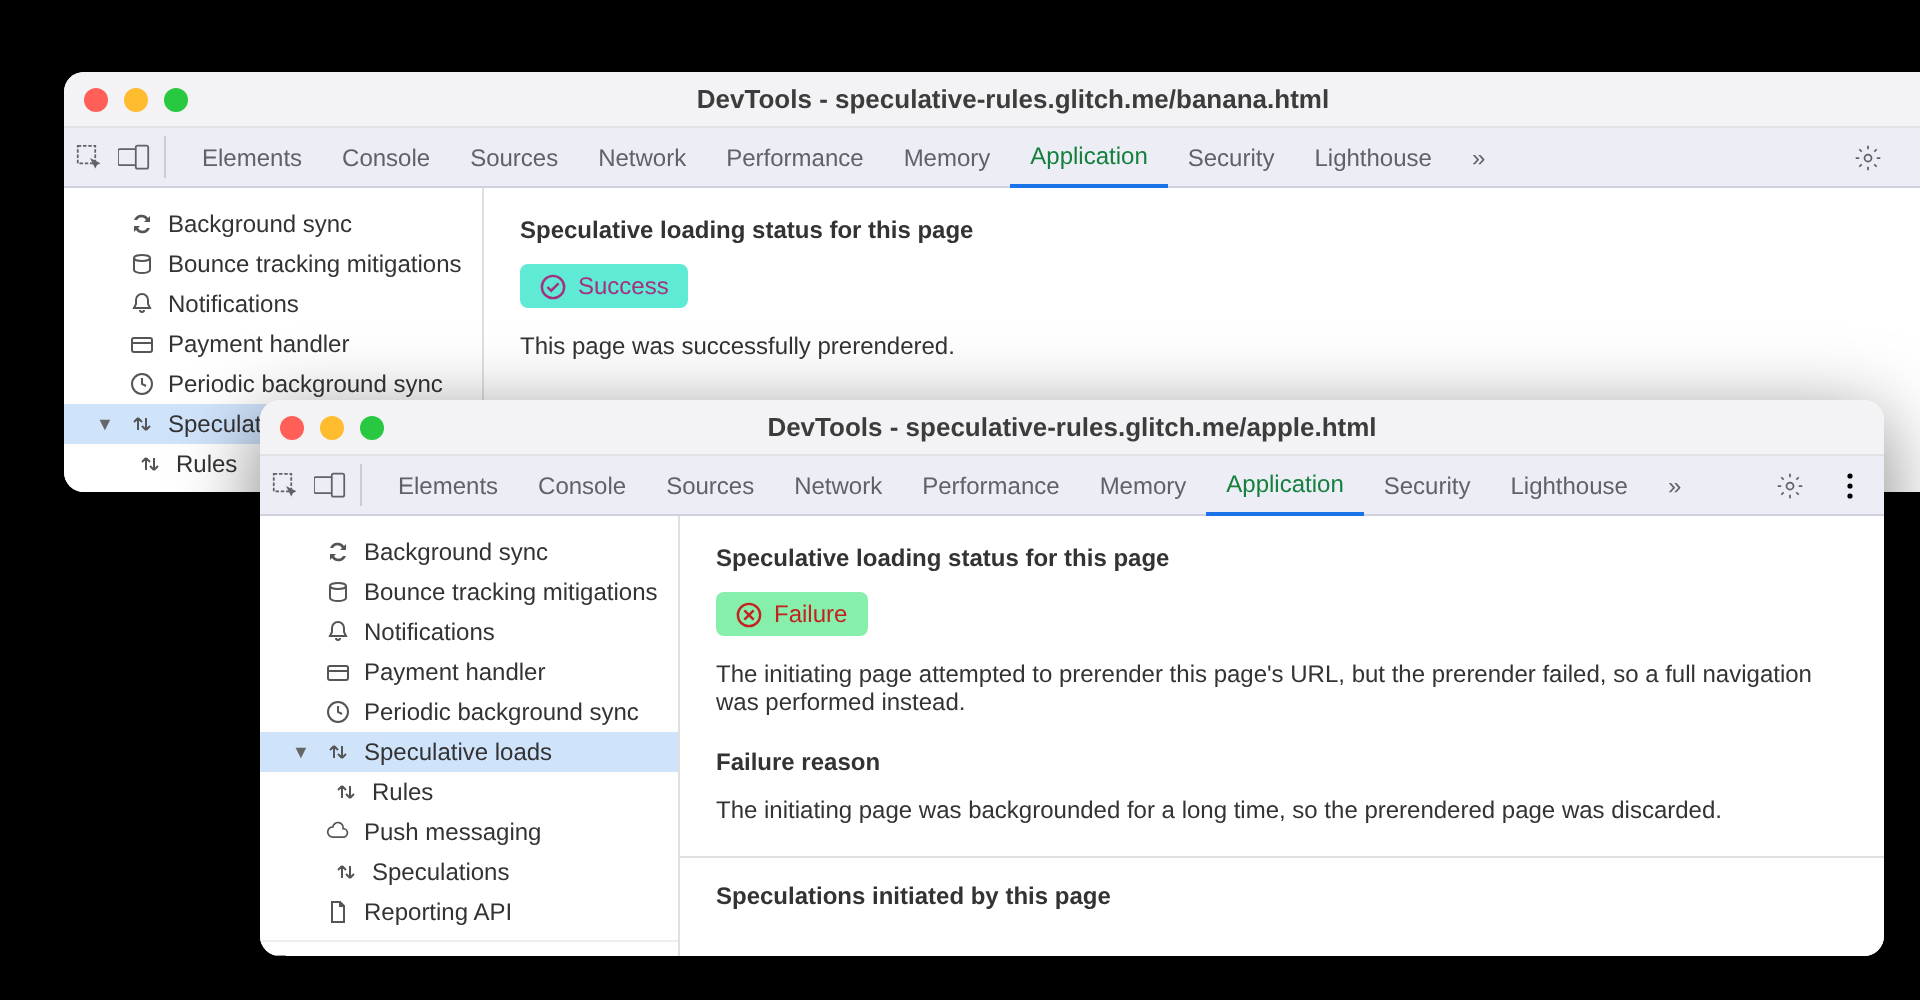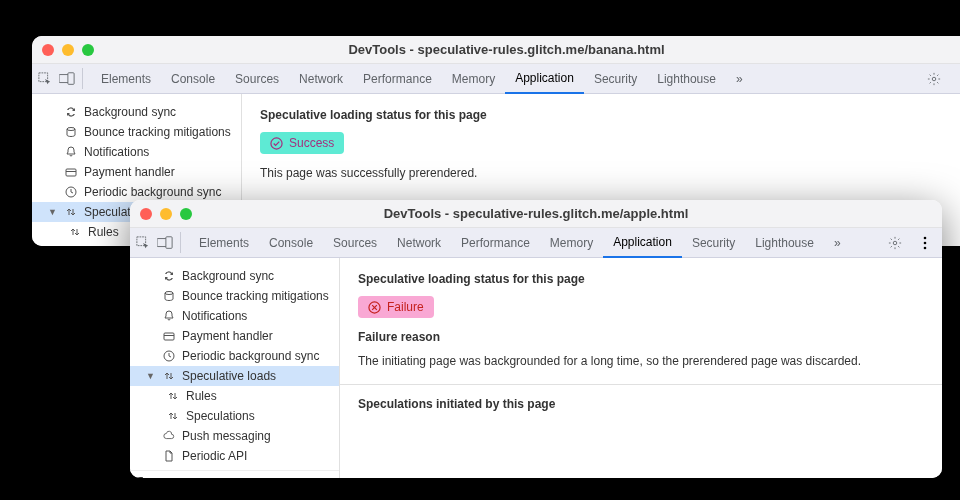--- a/index.html
+++ b/index.html
@@ -57,21 +57,21 @@
   .tabs { display: flex; align-items: center; gap: 0; margin-left: 4px; }
   .tab {
     padding: 0 10px;
     height: 30px;
     display: flex; align-items: center;
     font-size: 12px;
     color: #5f6368;
     cursor: default;
   }
   .tab.active {
-    color: #000000;
+    color: #15803d;
     border-bottom: 2px solid #1a73e8;
   }
   .tabbar .spacer { flex: 1; }
   .tabbar .right { display: flex; align-items: center; padding-right: 6px; gap: 8px; }
   .body {
     flex: 1;
     display: flex;
     min-height: 0;
     background: #fff;
   }
@@ -116,21 +116,21 @@
   .content h4 {
     font-size: 12px; font-weight: 700; margin-bottom: 10px;
   }
   .badge {
     display: inline-flex; align-items: center; gap: 6px;
     padding: 4px 10px; border-radius: 4px;
     font-size: 12px;
     margin-bottom: 12px;
   }
   .badge.success { background: #5eead4; color: #a4307e; }
-  .badge.failure { background: #f9a8d4; color: #c5221f; }
+  .badge.failure { background: #86efac; color: #c5221f; }
   .badge .bicon { width: 13px; height: 13px; }
   .content p { margin-bottom: 16px; color: #333; }
   svg { display: block; }
 </style>
 </head>
 <body>
 
 <div class="window" style="left:32px; top:36px; width:949px; height:210px;">
   <div class="titlebar">
     <div class="traffic">
@@ -388,60 +388,61 @@
           <span>Speculative loads</span>
         </div>
       <div class="tree-item child">
           <span class="ticon">
             <svg width="12" height="12" viewBox="0 0 12 12">
               <path d="M4 9V3m0 0L2 5m2-2 2 2M8 3v6m0 0 2-2m-2 2-2-2" fill="none" stroke="currentColor"></path>
             </svg>
           </span>
           <span>Rules</span>
         </div>
-      <div class="tree-item child">
-          <span class="ticon">
-            <svg width="12" height="12" viewBox="0 0 12 12">
-              <path d="M4 9V3m0 0L2 5m2-2 2 2M8 3v6m0 0 2-2m-2 2-2-2" fill="none" stroke="currentColor"></path>
-            </svg>
-          </span>
-          <span>Speculations</span>
-        </div>
       <div class="tree-item">
           <span class="chev"></span>
           <span class="ticon">
             <svg width="12" height="12" viewBox="0 0 14 10">
               <path d="M4 8a3 3 0 0 1 0-6 3 3 0 0 1 6 1 2 2 0 0 1 0 5z" fill="none" stroke="currentColor"></path>
             </svg>
           </span>
           <span>Push messaging</span>
         </div>
+      <div class="tree-item child">
+          <span class="ticon">
+            <svg width="12" height="12" viewBox="0 0 12 12">
+              <path d="M4 9V3m0 0L2 5m2-2 2 2M8 3v6m0 0 2-2m-2 2-2-2" fill="none" stroke="currentColor"></path>
+            </svg>
+          </span>
+          <span>Speculations</span>
+        </div>
       <div class="tree-item">
           <span class="chev"></span>
           <span class="ticon">
             <svg width="12" height="12" viewBox="0 0 12 12">
               <path d="M3 1h4l2 2v8H3z" fill="none" stroke="currentColor"></path>
               <path d="M7 1v2h2" fill="none" stroke="currentColor"></path>
             </svg>
           </span>
-          <span>Periodic API</span>
+          <span>Reporting API</span>
         </div>
       <div class="tree-heading">Frames</div>
     </div>
     <div class="content">
       <h4>Speculative loading status for this page</h4>
       <div class="badge failure">
         <span class="bicon">
             <svg width="13" height="13" viewBox="0 0 14 14">
               <circle cx="7" cy="7" r="6" fill="none" stroke="currentColor" stroke-width="1.3"></circle>
               <path d="M4.5 4.5l5 5M9.5 4.5l-5 5" stroke="currentColor" stroke-width="1.3"></path>
             </svg>
           </span>
         <span>Failure</span>
       </div>
+      <p>The initiating page attempted to prerender this page's URL, but the prerender failed, so a full navigation was performed instead.</p>
       <h4>Failure reason</h4>
       <p>The initiating page was backgrounded for a long time, so the prerendered page was discarded.</p>
       <div style="border-top:1px solid #e0e0e0; margin:0 -18px; padding:12px 18px 0;">
         <h4>Speculations initiated by this page</h4>
       </div>
     </div>
   </div>
 </div>
 
 </body></html>

